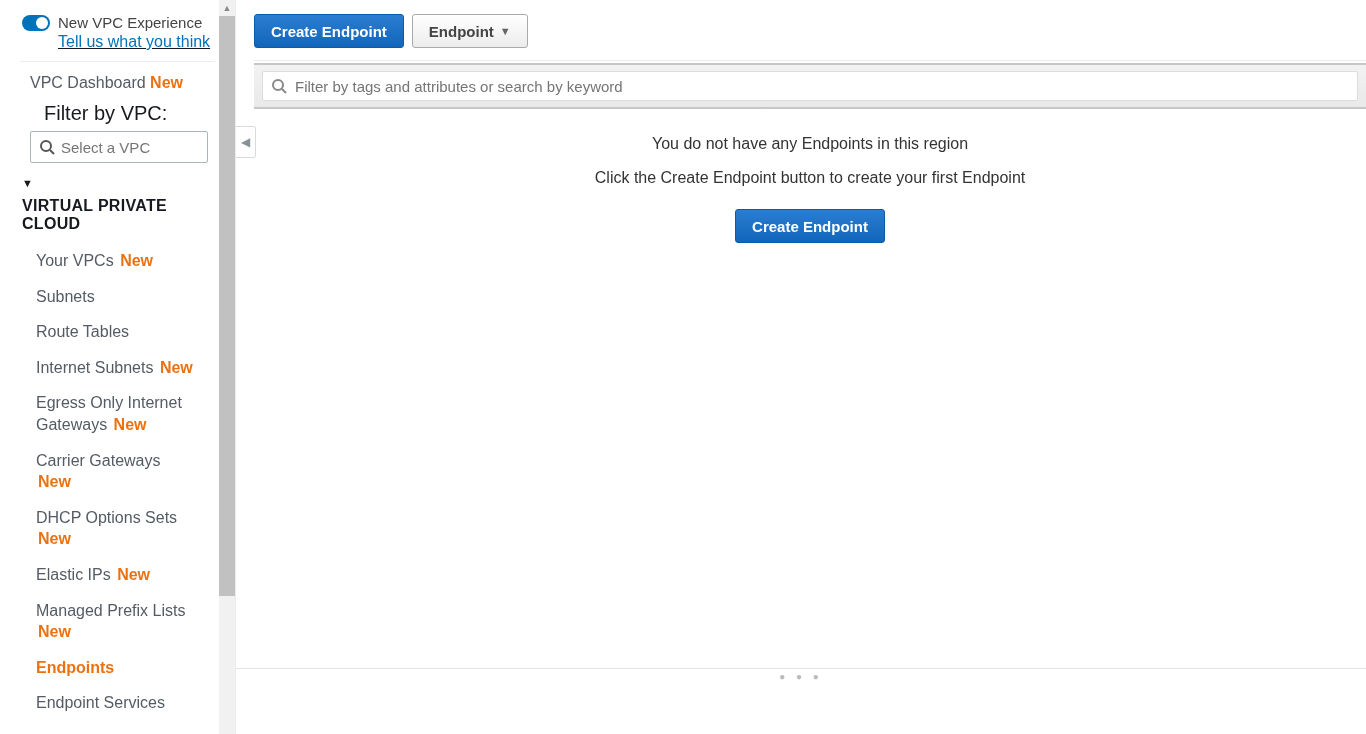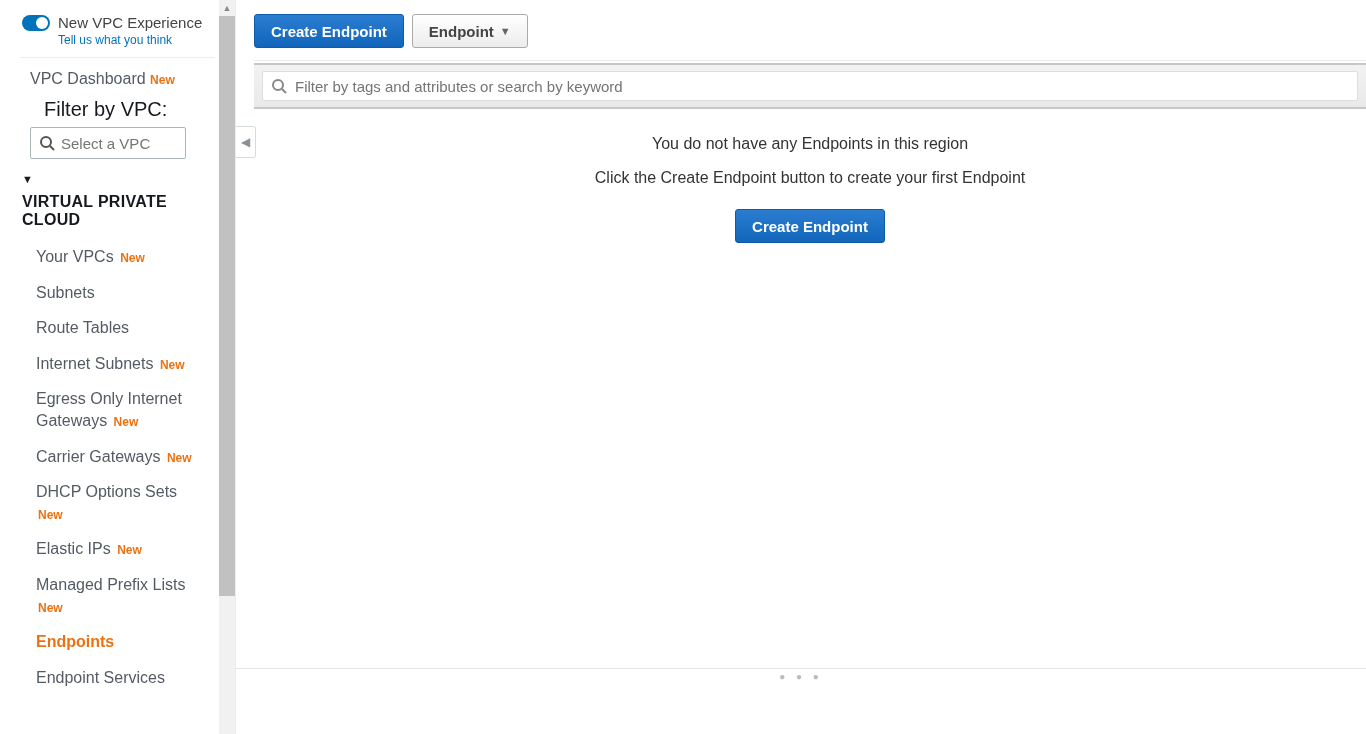--- a/index.html
+++ b/index.html
@@ -54,41 +54,42 @@
     background:#0073bb; position:relative; cursor:pointer;
     flex-shrink:0;
   }
   .toggle::after {
     content:""; position:absolute; right:2px; top:2px;
     width:12px; height:12px; border-radius:50%; background:#fff;
   }
   .toggle-label { font-size:15px; color:#444; }
   .tell-us {
     padding: 2px 12px 10px 58px;
-    font-size:12px;
+    font-size:16px;
+    text-decoration:underline;
   }
   .tell-us a { color:#0073bb; text-decoration:none; cursor:pointer; }
   .sep { height:1px; background:#eaeded; margin: 0 12px 12px 20px; }
   .dash-link {
     padding: 0 12px 10px 30px;
     font-size:16px; color:#545b64;
   }
   .new-badge {
-    color:#ec7211; font-size:12px; font-weight:600;
+    color:#ec7211; font-size:16px; font-weight:600;
   }
   .filter-label {
     padding: 0 12px 6px 44px;
     font-size:20px; color:#16191f;
   }
   .vpc-select {
     margin: 0 12px 14px 30px;
     border:1px solid #aab7b8; border-radius:2px;
     height:32px; display:flex; align-items:center;
     padding:0 8px; gap:6px; background:#fff;
-    width: 156px;
+    width: 178px;
     justify-content: space-between;
   }
   .vpc-select input {
     border:none; outline:none; font-size:15px; color:#555; width:100%;
     background:transparent;
   }
   .mag {
     width:16px; height:16px; flex-shrink:0;
   }
   .mag svg { width:16px; height:16px; }

